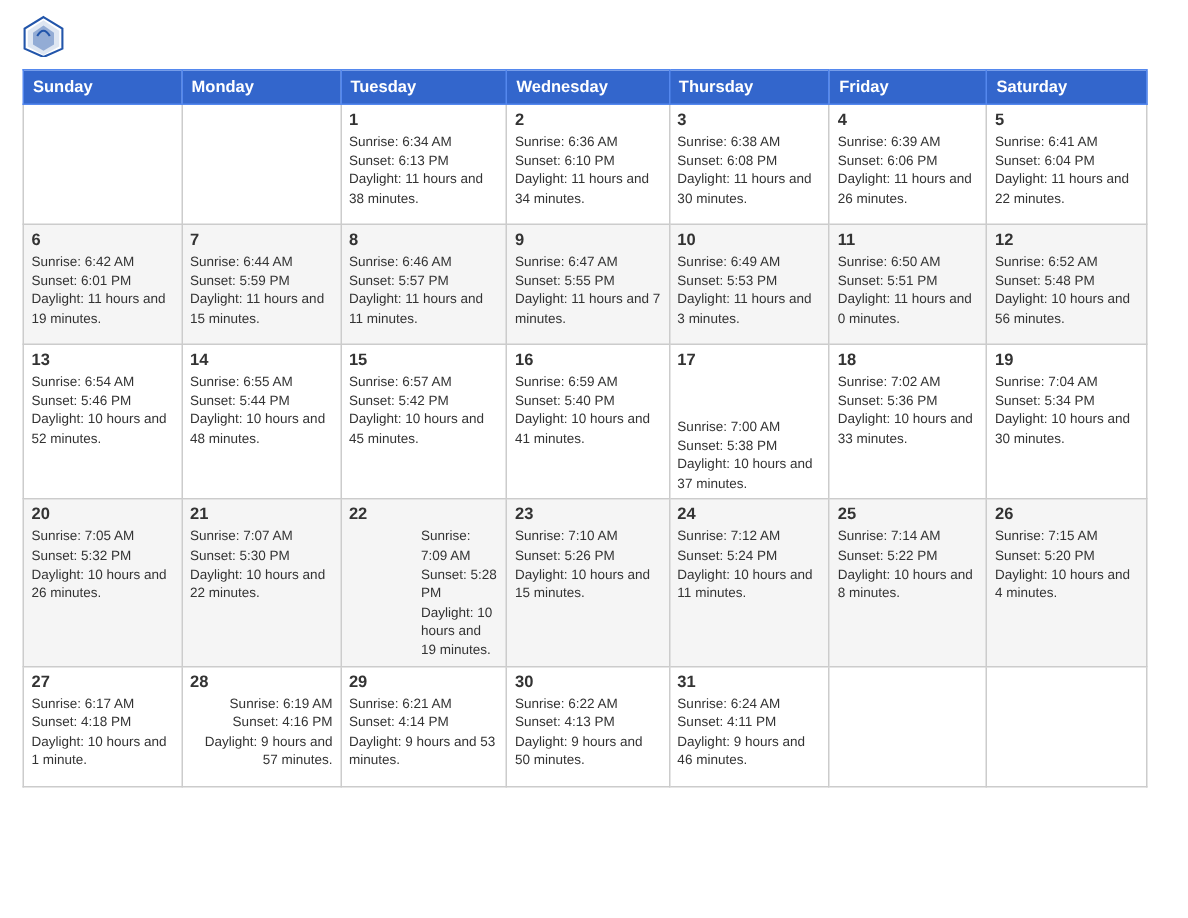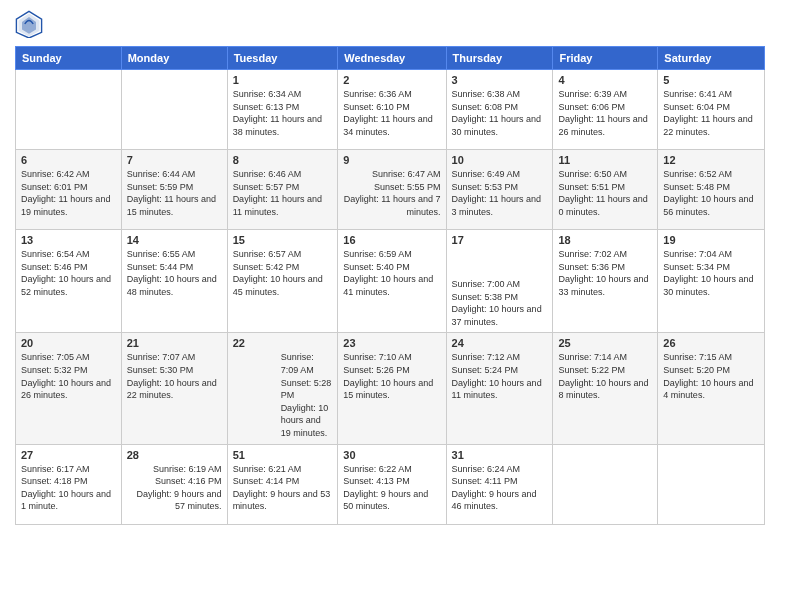--- a/index.html
+++ b/index.html
@@ -173,21 +173,21 @@
 Daylight: 11 hours and 15 minutes.</div>
           </td>
           <td>
             <span class="day-number">8</span>
             <div class="day-info" style="white-space: pre-line;">Sunrise: 6:46 AM
 Sunset: 5:57 PM
 Daylight: 11 hours and 11 minutes.</div>
           </td>
           <td>
             <span class="day-number">9</span>
-            <div class="day-info" style="white-space: pre-line; text-align: right;">Sunrise: 6:47 AM
+            <div class="day-info" style="white-space: pre-line;">Sunrise: 6:47 AM
 Sunset: 5:55 PM
 Daylight: 11 hours and 7 minutes.</div>
           </td>
           <td>
             <span class="day-number">10</span>
             <div class="day-info" style="white-space: pre-line;">Sunrise: 6:49 AM
 Sunset: 5:53 PM
 Daylight: 11 hours and 3 minutes.</div>
           </td>
           <td>
@@ -298,21 +298,21 @@
 Sunset: 4:18 PM
 Daylight: 10 hours and 1 minute.</div>
           </td>
           <td>
             <span class="day-number">28</span>
             <div class="day-info" style="white-space: pre-line; text-align: right;">Sunrise: 6:19 AM
 Sunset: 4:16 PM
 Daylight: 9 hours and 57 minutes.</div>
           </td>
           <td>
-            <span class="day-number">51</span>
+            <span class="day-number">29</span>
             <div class="day-info" style="white-space: pre-line;">Sunrise: 6:21 AM
 Sunset: 4:14 PM
 Daylight: 9 hours and 53 minutes.</div>
           </td>
           <td>
             <span class="day-number">30</span>
             <div class="day-info" style="white-space: pre-line;">Sunrise: 6:22 AM
 Sunset: 4:13 PM
 Daylight: 9 hours and 50 minutes.</div>
           </td>

